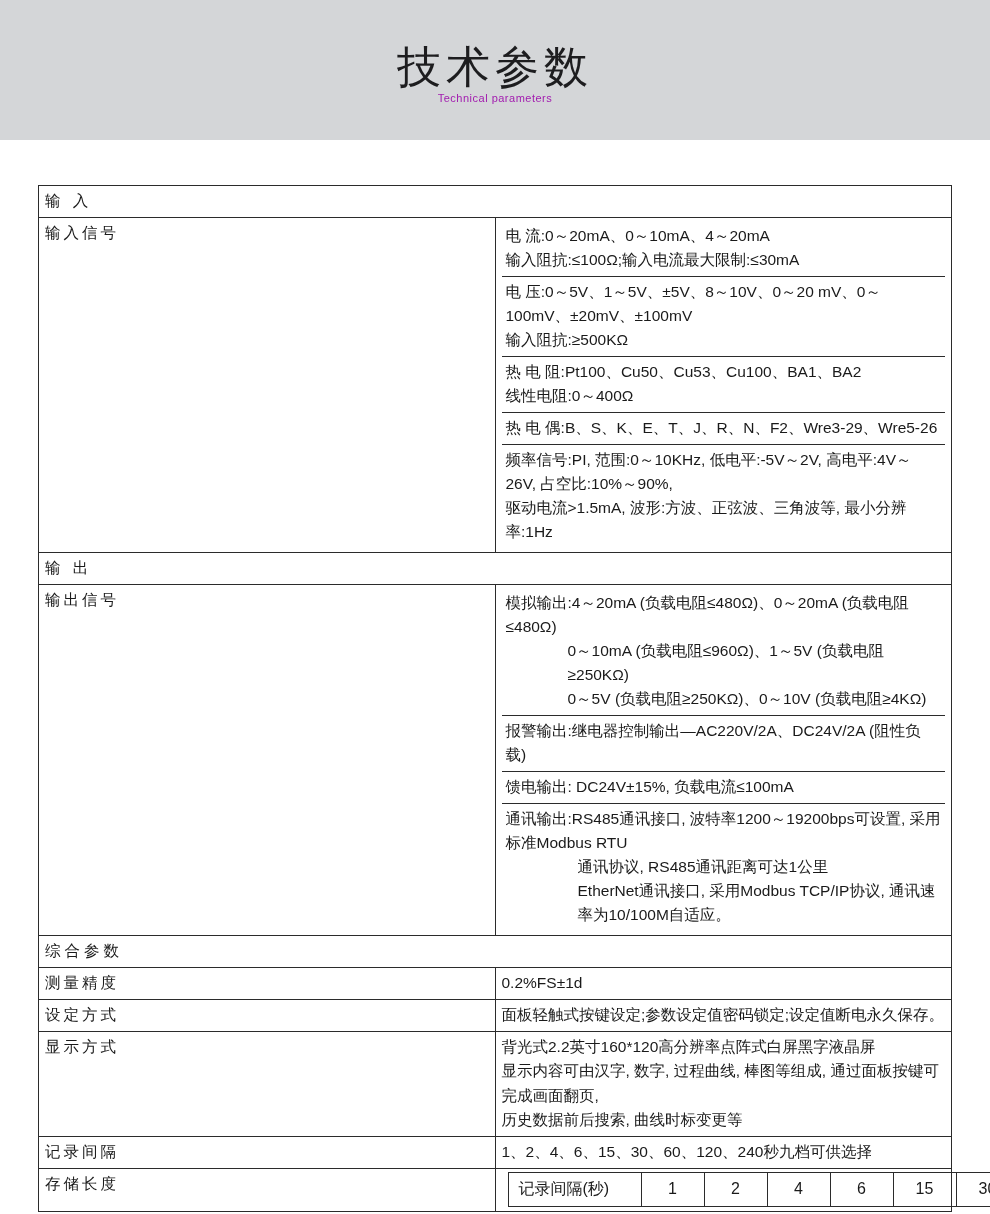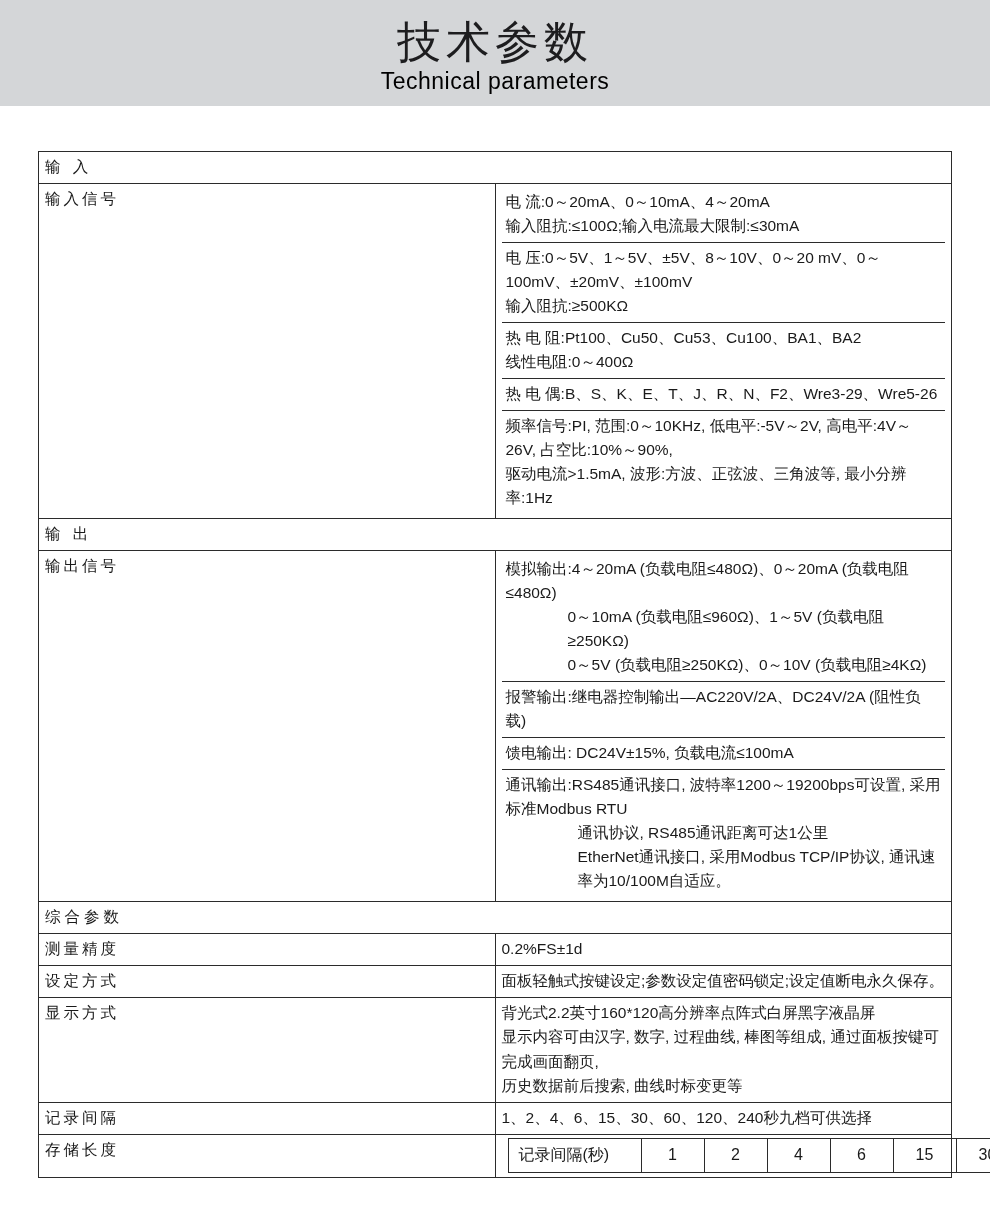--- a/index.html
+++ b/index.html
@@ -14,39 +14,39 @@
     color: #1a1a1a;
   }
   .page {
     position: relative;
     width: 990px;
     min-height: 1214px;
     box-sizing: border-box;
   }
   
   .banner {
-    height: 106px;
+    height: 140px;
     background: #d4d6d8;
     display: flex;
     flex-direction: column;
     align-items: center;
     justify-content: center;
     padding-top: 6px;
     box-sizing: border-box;
   }
   .banner-title {
     font-size: 44px;
     letter-spacing: 5px;
     font-weight: normal;
     color: #1d1d1f;
     line-height: 1.15;
   }
   .banner-sub {
-    font-size: 23px;
-    color: #000000;
+    font-size: 11px;
+    color: #a21caf;
     margin-top: 0;
     letter-spacing: 0.5px;
   }
   
   .table-wrap {
     padding: 45px 38px 30px 38px;
   }
   table.spec {
     border-collapse: collapse;
     width: 914px;

